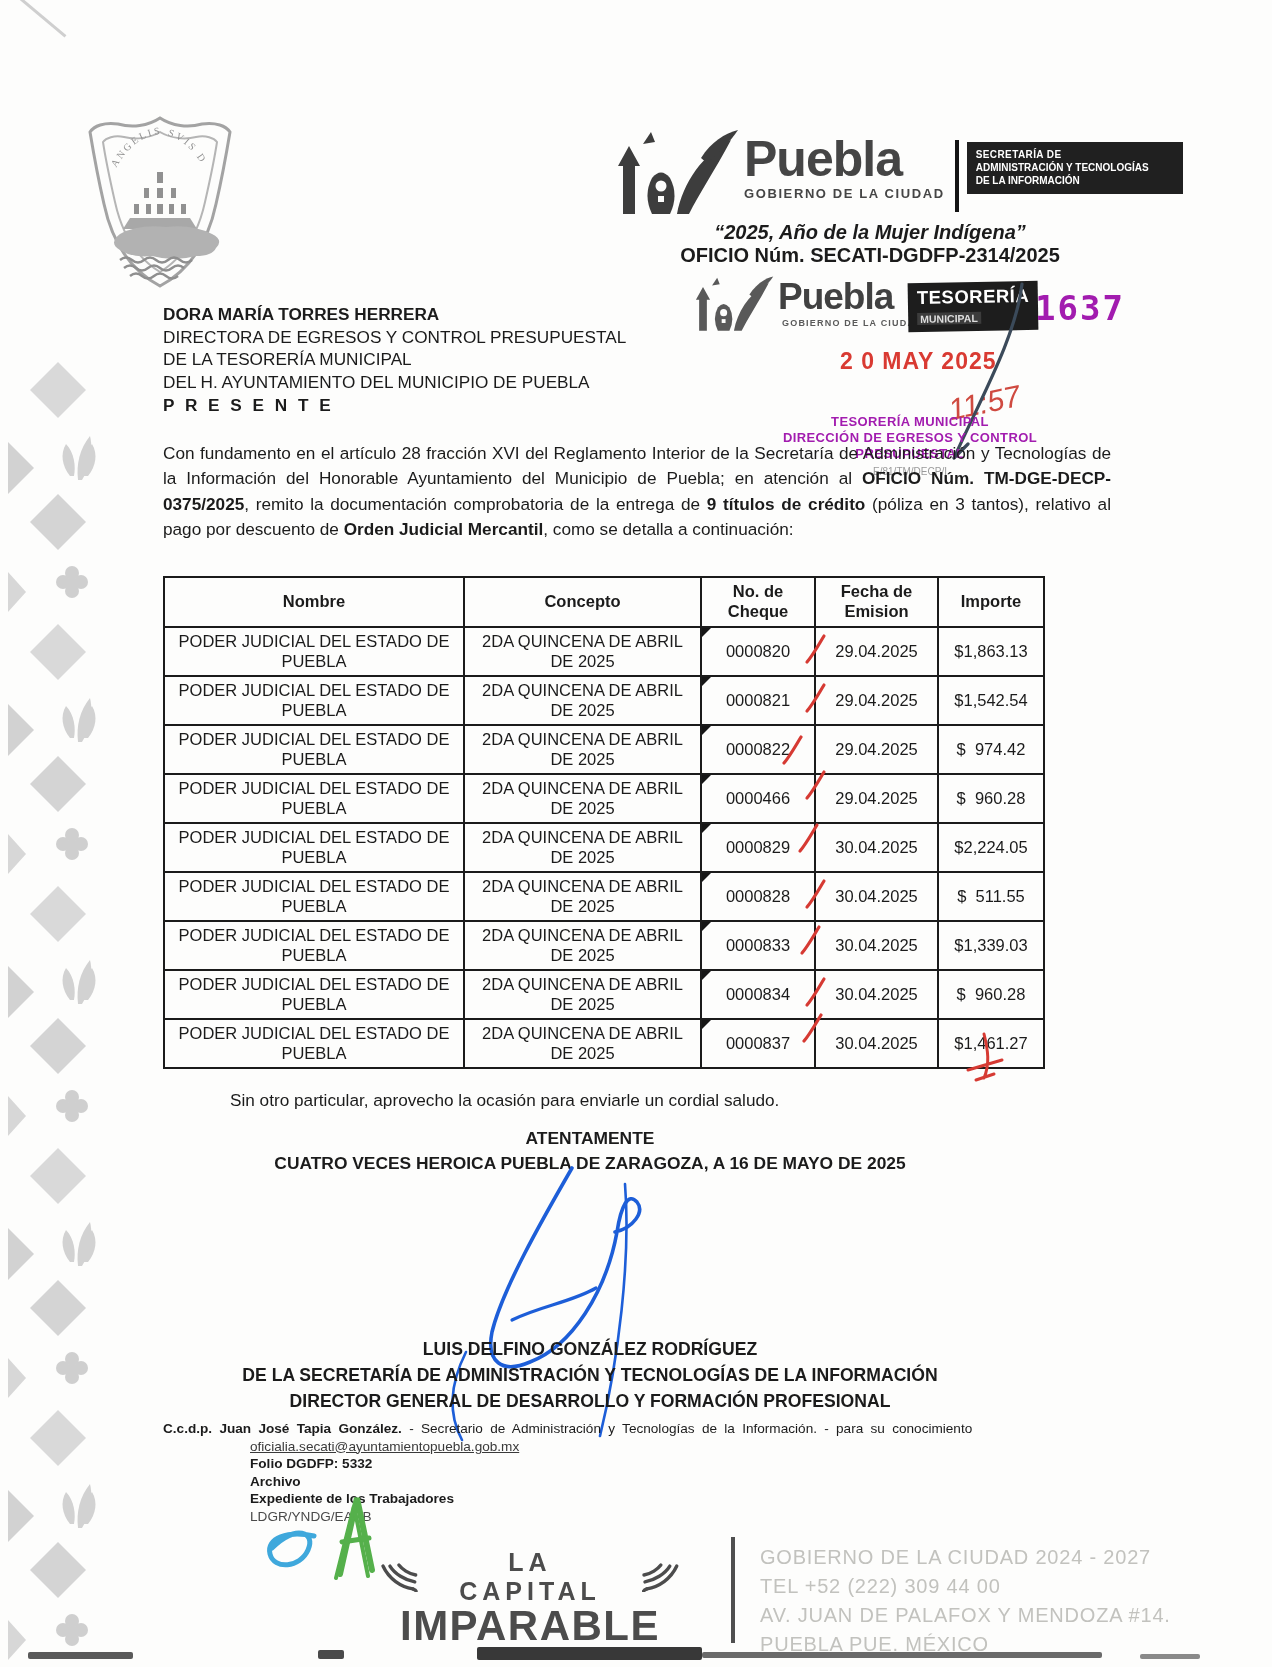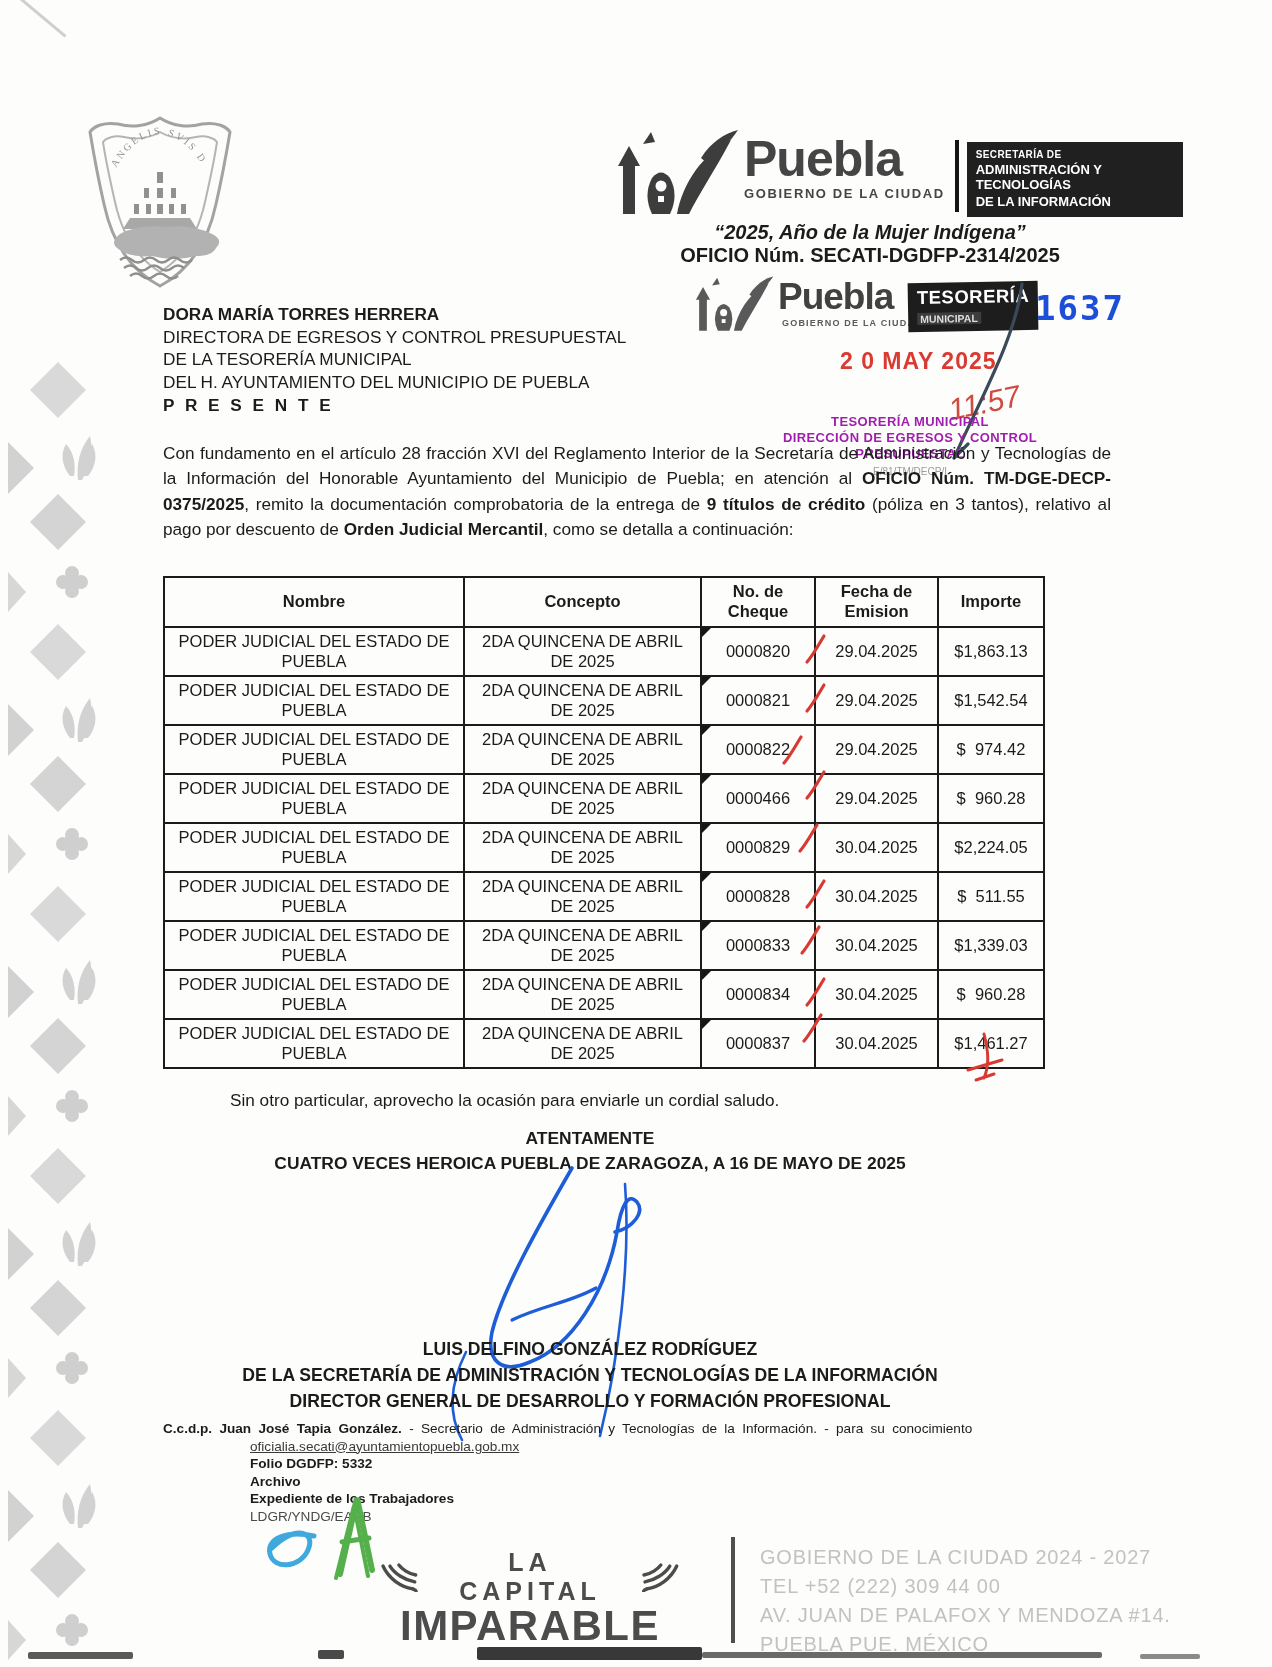--- a/index.html
+++ b/index.html
@@ -11,39 +11,39 @@
   .scan-line{left:-14px;top:6px;width:90px;height:3px;background:#cfcfcf;transform:rotate(40deg);}
 
   
   .brand{left:608px;top:126px;display:flex;align-items:flex-start;}
   .brand-word{font-size:50px;font-weight:bold;letter-spacing:-1px;color:#454545;line-height:.92;}
   .brand-tag{font-size:13px;font-weight:bold;letter-spacing:1.6px;color:#454545;margin-top:4px;}
   .brand-txt{margin:10px 0 0 4px;}
   .brand-div{width:4px;height:72px;background:#141414;margin:14px 8px 0 10px;}
   .dept-box{margin-top:16px;background:#202020;color:#fff;padding:7px 9px 8px;width:198px;}
   .dept-box .l1{font-size:10px;font-weight:bold;letter-spacing:.4px;}
-  .dept-box .l2{font-size:13px;font-weight:bold;margin-top:2px;}
+  .dept-box .l2{font-size:10px;font-weight:bold;margin-top:2px;}
 
   .legend{left:640px;top:221px;width:460px;text-align:center;font-weight:bold;font-size:20px;line-height:23px;}
   .legend .it{font-style:italic;}
 
   
   .recipient{left:163px;top:303px;font-size:17.2px;line-height:22.6px;}
   .recipient .nm{font-weight:bold;}
   .recipient .pr{font-weight:bold;letter-spacing:3px;margin-top:1px;}
 
   
   .stamp{left:690px;top:268px;width:470px;height:230px;}
   .stamp .s-word{position:absolute;left:88px;top:8px;font-size:37px;font-weight:bold;color:#414141;letter-spacing:-1px;}
   .stamp .s-tag{position:absolute;left:92px;top:50px;font-size:9px;font-weight:bold;letter-spacing:1.2px;color:#5a5a5a;}
   .stamp .s-box{position:absolute;left:218px;top:14px;background:#1d1d1d;padding:4px 9px 5px;transform:rotate(-1deg);}
   .stamp .s-box .b1{font-size:18.5px;font-weight:bold;color:#fff;letter-spacing:.5px;}
   .stamp .s-box .b2{font-size:10.5px;font-weight:bold;color:#ddd;background:#3c3c3c;display:inline-block;padding:0 3px;margin-top:1px;}
   .stamp .s-folio{position:absolute;left:345px;top:20px;font-family:"DejaVu Sans Mono",monospace;
-                  font-size:34px;font-weight:bold;color:#1d4ed8;letter-spacing:2px;}
+                  font-size:34px;font-weight:bold;color:#a21caf;letter-spacing:2px;}
   .stamp .s-date{position:absolute;left:150px;top:80px;font-size:23px;font-weight:bold;color:#d93a32;letter-spacing:1px;}
   .stamp .s-time{position:absolute;left:258px;top:118px;font-size:30px;font-style:italic;color:#cf4a40;transform:rotate(-12deg);}
   .stamp .s-office{position:absolute;left:70px;top:146px;width:300px;text-align:center;
                    font-size:13px;font-weight:bold;color:#a21caf;letter-spacing:.4px;line-height:16px;}
   .stamp .s-ref{position:absolute;left:70px;top:198px;width:300px;text-align:center;font-size:10px;color:#9a9a9a;}
 
   
   .body-p{left:163px;top:441px;width:948px;font-size:17.2px;line-height:25.3px;text-align:justify;margin:0;}
 
   

